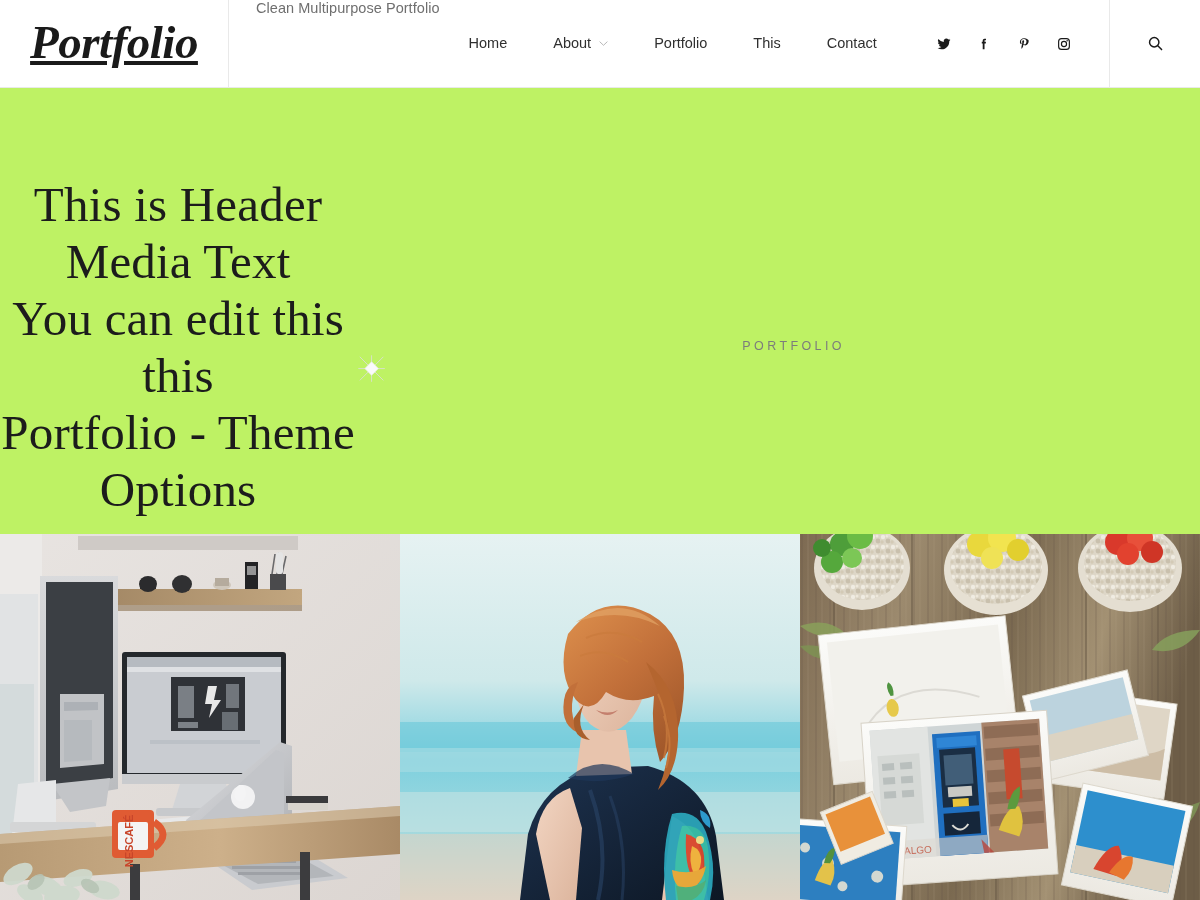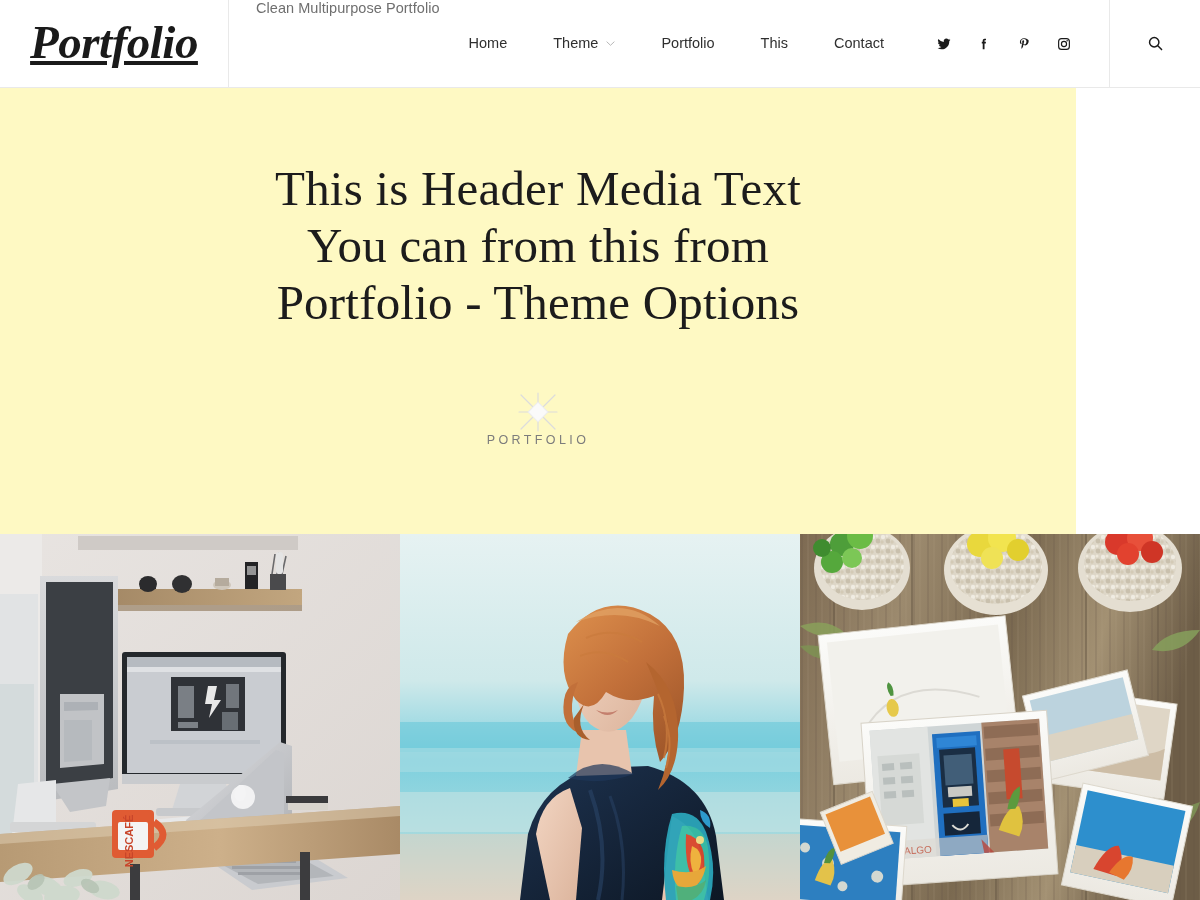--- a/index.html
+++ b/index.html
@@ -110,26 +110,26 @@
     min-width: 90px;
     display: flex;
     align-items: center;
     justify-content: center;
     cursor: pointer;
   }
   .search-cell svg { display: block; }
 
   
   .hero {
-    width: 1076px;
+    width: 1200px;
     height: 446px;
     display: flex;
-    flex-direction: column;
+    flex-direction: row;
     align-items: center;
-    background: #fef9c3;
+    background: #bef264;
     padding-top: 72px;
   }
   .hero-title {
     font-family: "Liberation Serif", "DejaVu Serif", serif;
     font-weight: 400;
     font-size: 49px;
     line-height: 57px;
     color: #1c1c1c;
     text-align: center;
     letter-spacing: 0.2px;
@@ -187,21 +187,21 @@
     </div>
 
     <div class="nav-cell">
       <span class="site-tagline">Clean Multipurpose Portfolio</span>
 
       <nav class="main-nav">
         <a class="nav-item" href="#">
           <span>Home</span>
         </a>
         <a class="nav-item" href="#">
-          <span>Theme</span>
+          <span>About</span>
           <span class="chevron-down">
             <svg viewBox="0 0 10 10" width="9" height="9" aria-hidden="true">
               <path d="M1 3.2 L5 7 L9 3.2" fill="none" stroke="#b6b6b6" stroke-width="1.1" stroke-linecap="round" stroke-linejoin="round"></path>
             </svg>
           </span>
         </a>
         <a class="nav-item" href="#">
           <span>Portfolio</span>
         </a>
         <a class="nav-item" href="#">
@@ -244,21 +244,21 @@
           <circle cx="10.2" cy="10.2" r="6.6" fill="none" stroke="#1a1a1a" stroke-width="2.1"></circle>
           <line x1="15.2" y1="15.2" x2="20.6" y2="20.6" stroke="#1a1a1a" stroke-width="2.1" stroke-linecap="round"></line>
         </svg>
       </span>
     </div>
   </header>
 
   <section class="hero">
     <h1 class="hero-title">
       <span class="hero-line">This is Header Media Text</span>
-      <span class="hero-line">You can from this from</span>
+      <span class="hero-line">You can edit this this</span>
       <span class="hero-line">Portfolio - Theme Options</span>
     </h1>
 
     <div class="hero-ornament">
       <svg viewBox="0 0 46 46" aria-hidden="true">
         <g stroke="#dcdcdc" stroke-width="1.2" fill="none" stroke-linecap="round">
           <line x1="6" y1="6" x2="40" y2="40"></line>
           <line x1="40" y1="6" x2="6" y2="40"></line>
           <line x1="23" y1="4" x2="23" y2="42"></line>
           <line x1="4" y1="23" x2="42" y2="23"></line>

